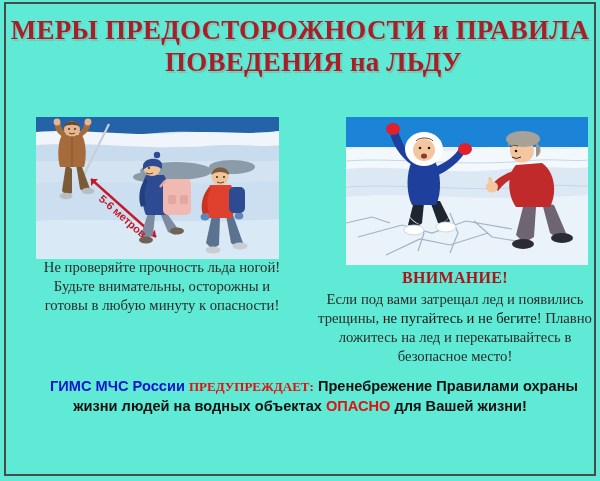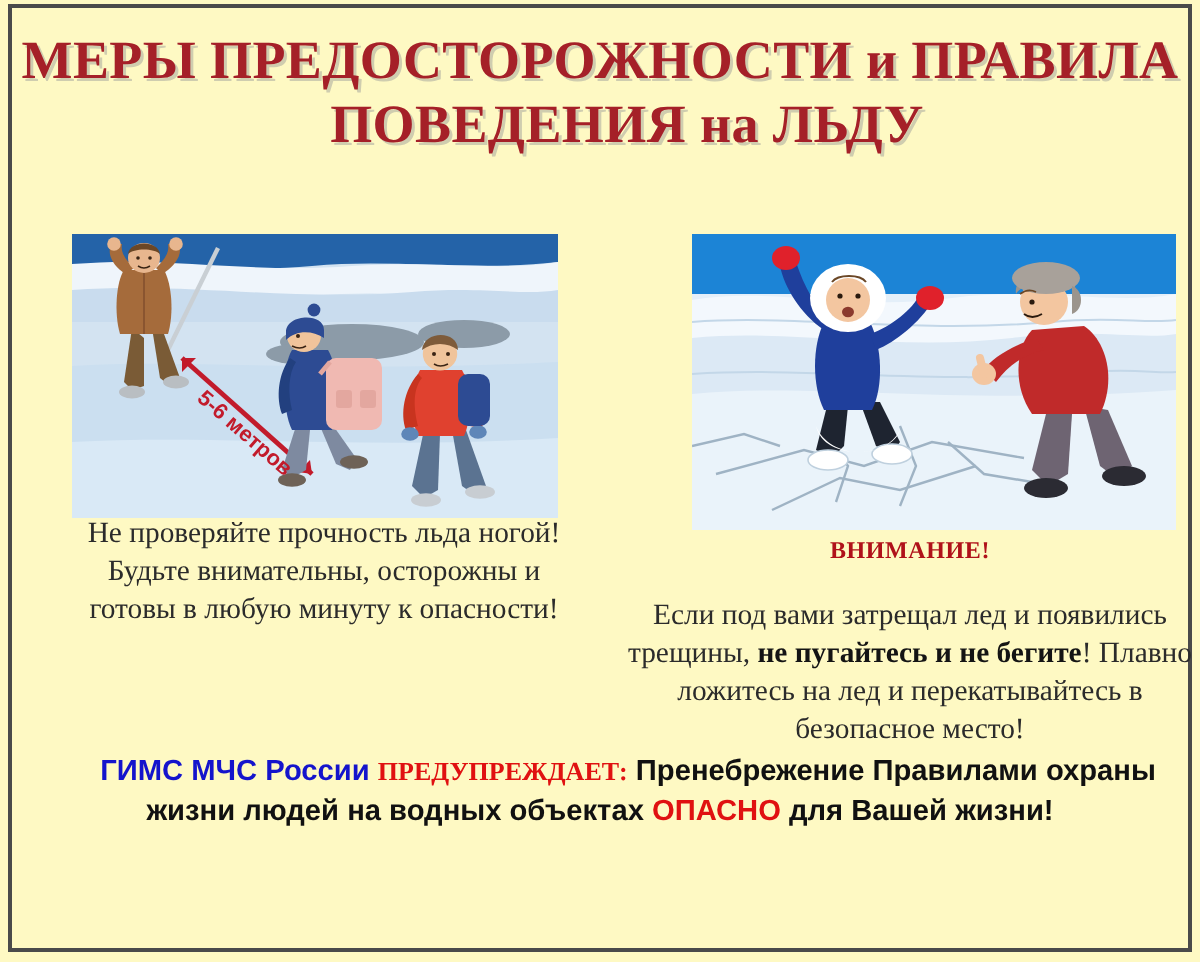--- a/index.html
+++ b/index.html
@@ -11,21 +11,21 @@
     width: 600px;
     height: 481px;
     font-family: "Liberation Serif", serif;
     overflow: hidden;
   }
 
   #poster {
     position: relative;
     width: 600px;
     height: 481px;
-    background: #fef9c3;
+    background: #5eead4;
     box-sizing: border-box;
   }
 
   
   .frame {
     position: absolute;
     left: 4px;
     top: 2px;
     width: 592px;
     height: 474px;
@@ -74,25 +74,25 @@
     line-height: 1.30;
     text-align: center;
   }
   #text-left  { left: 12px;  top: 258px; width: 300px; }
   #text-right { left: 312px; top: 268px; width: 286px; }
 
   .attn {
     display: block;
     font-weight: bold;
     color: #B0121A;
-    font-size: 12px;
+    font-size: 16px;
     letter-spacing: 0.3px;
-    margin-bottom: 15px;
-  }
-  .b { font-weight: bold; color: #141414; }
+    margin-bottom: 1px;
+  }
+  .b { font-weight: normal; color: #141414; }
 
   
   #footer {
     position: absolute;
     left: 14px;
     top: 377px;
     width: 572px;
     text-align: center;
     font-family: "Liberation Sans", sans-serif;
     font-weight: bold;

